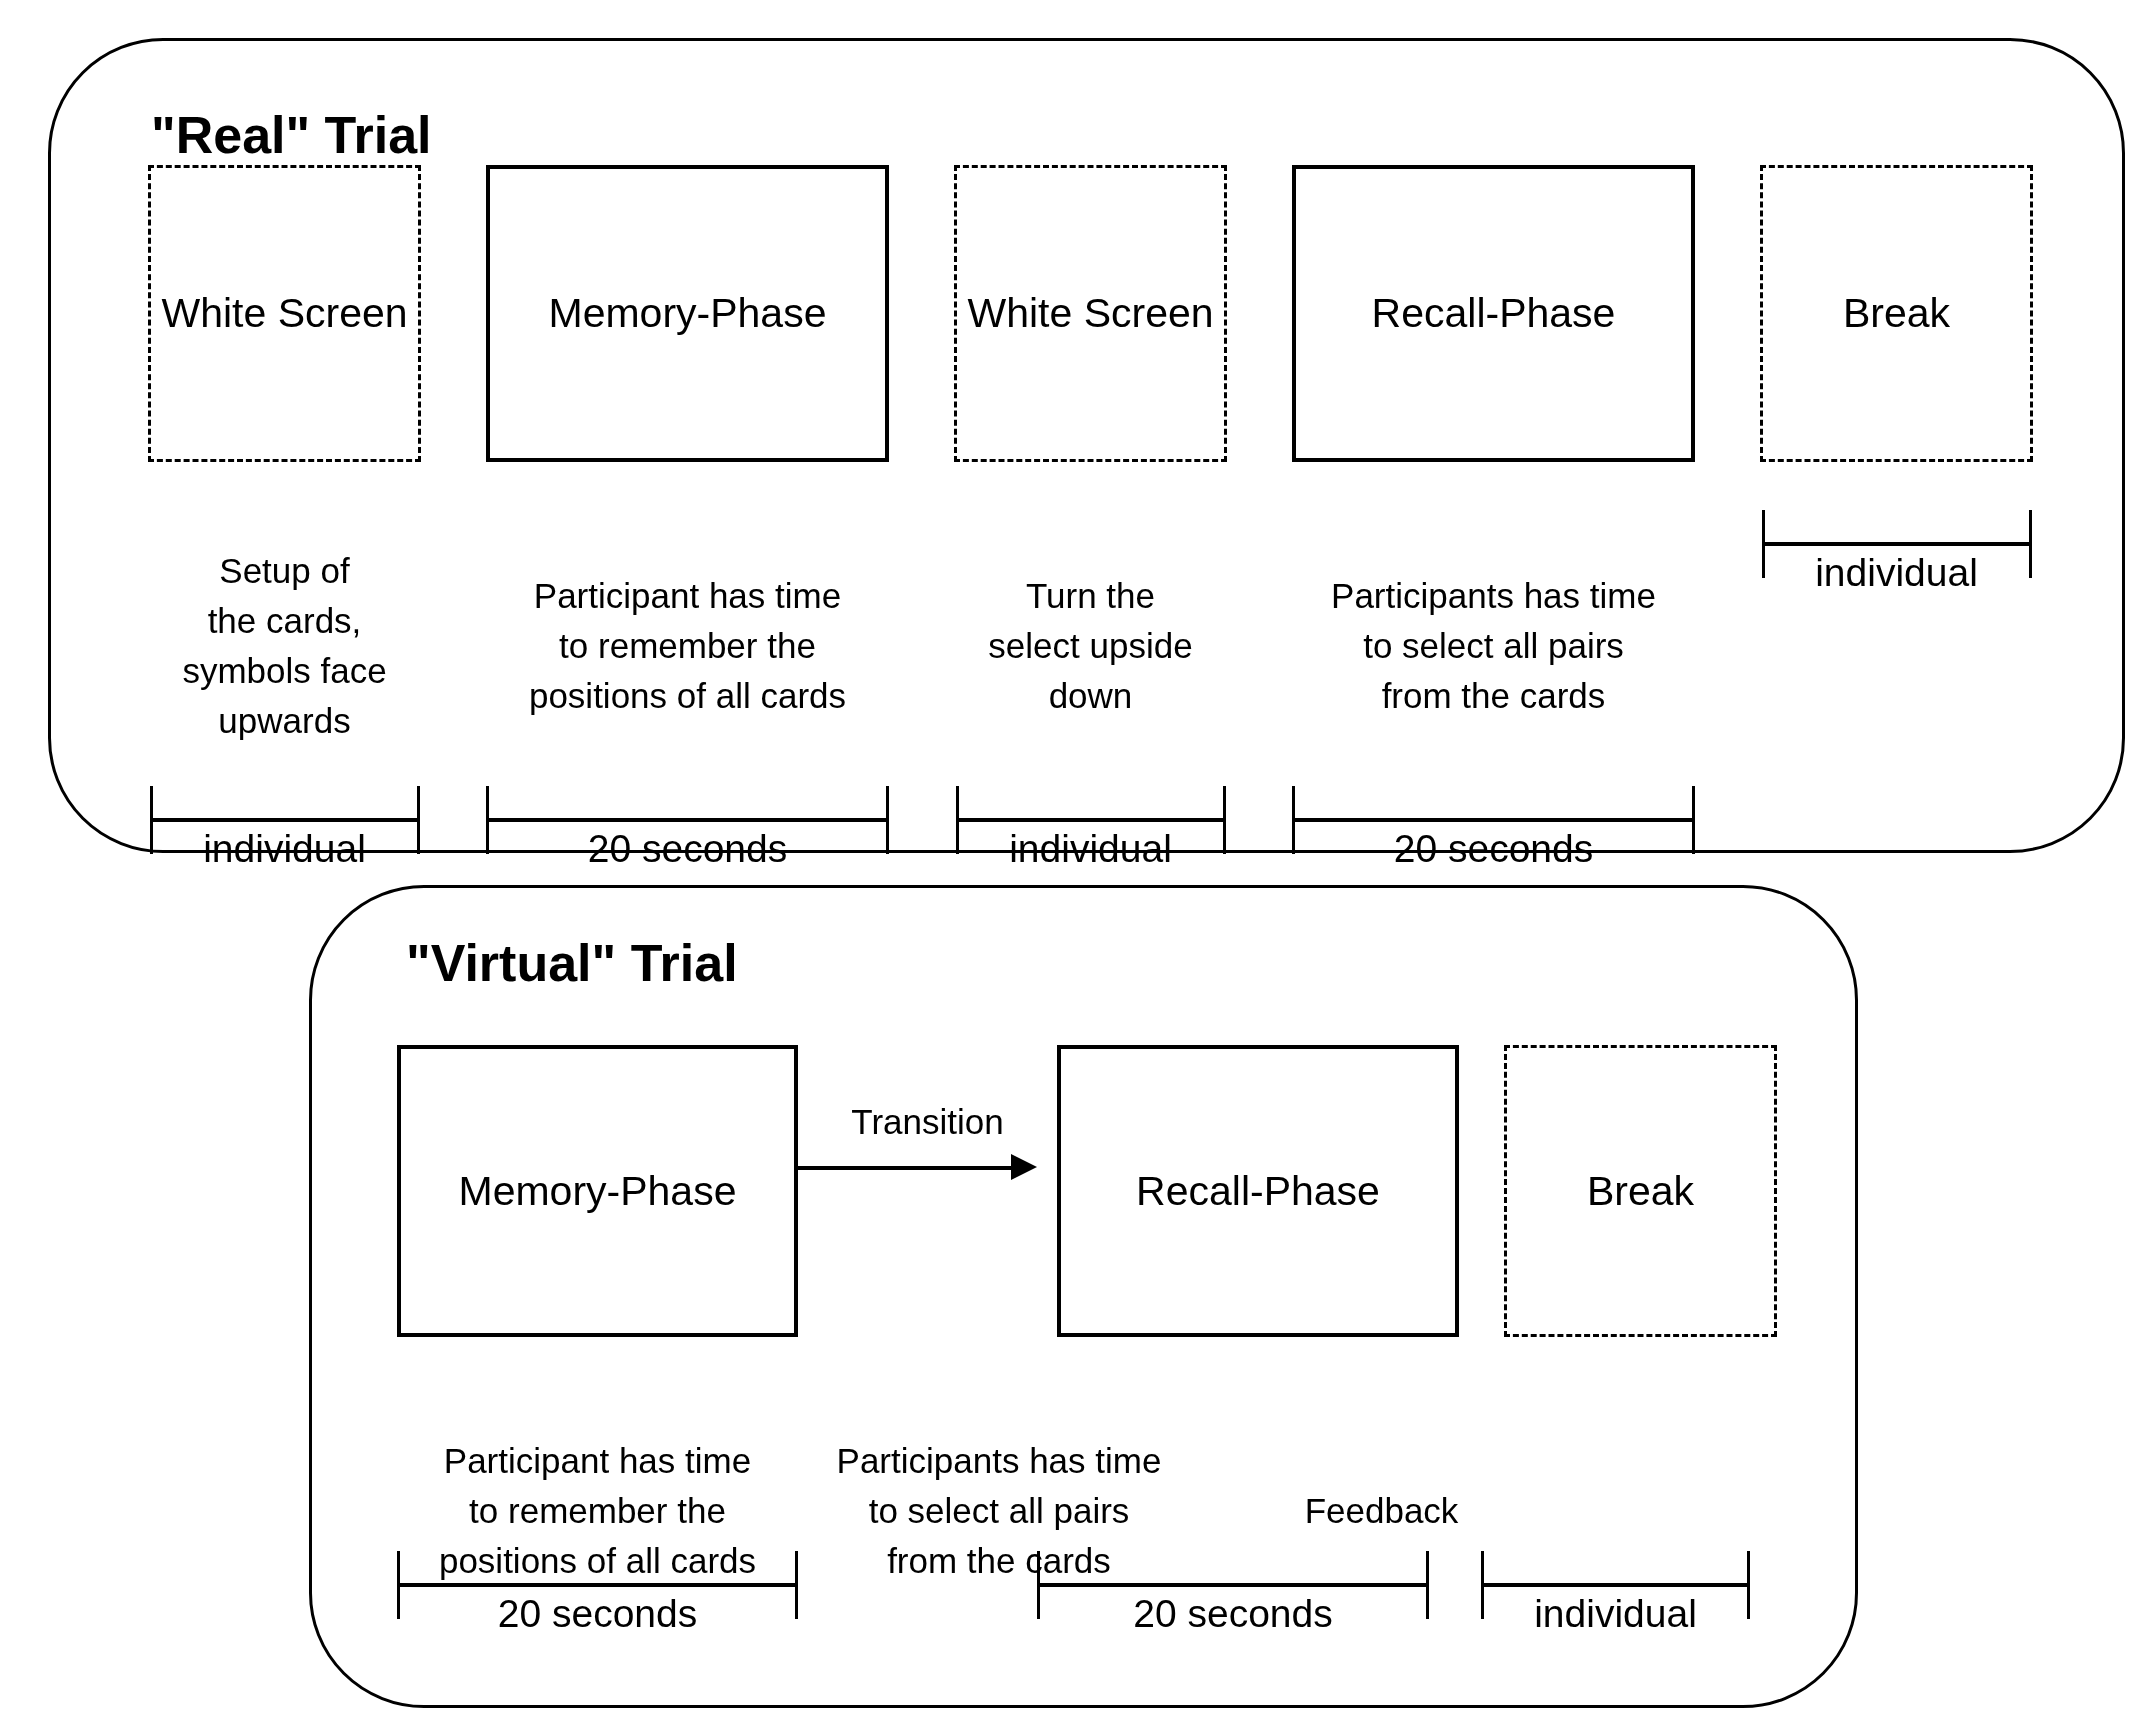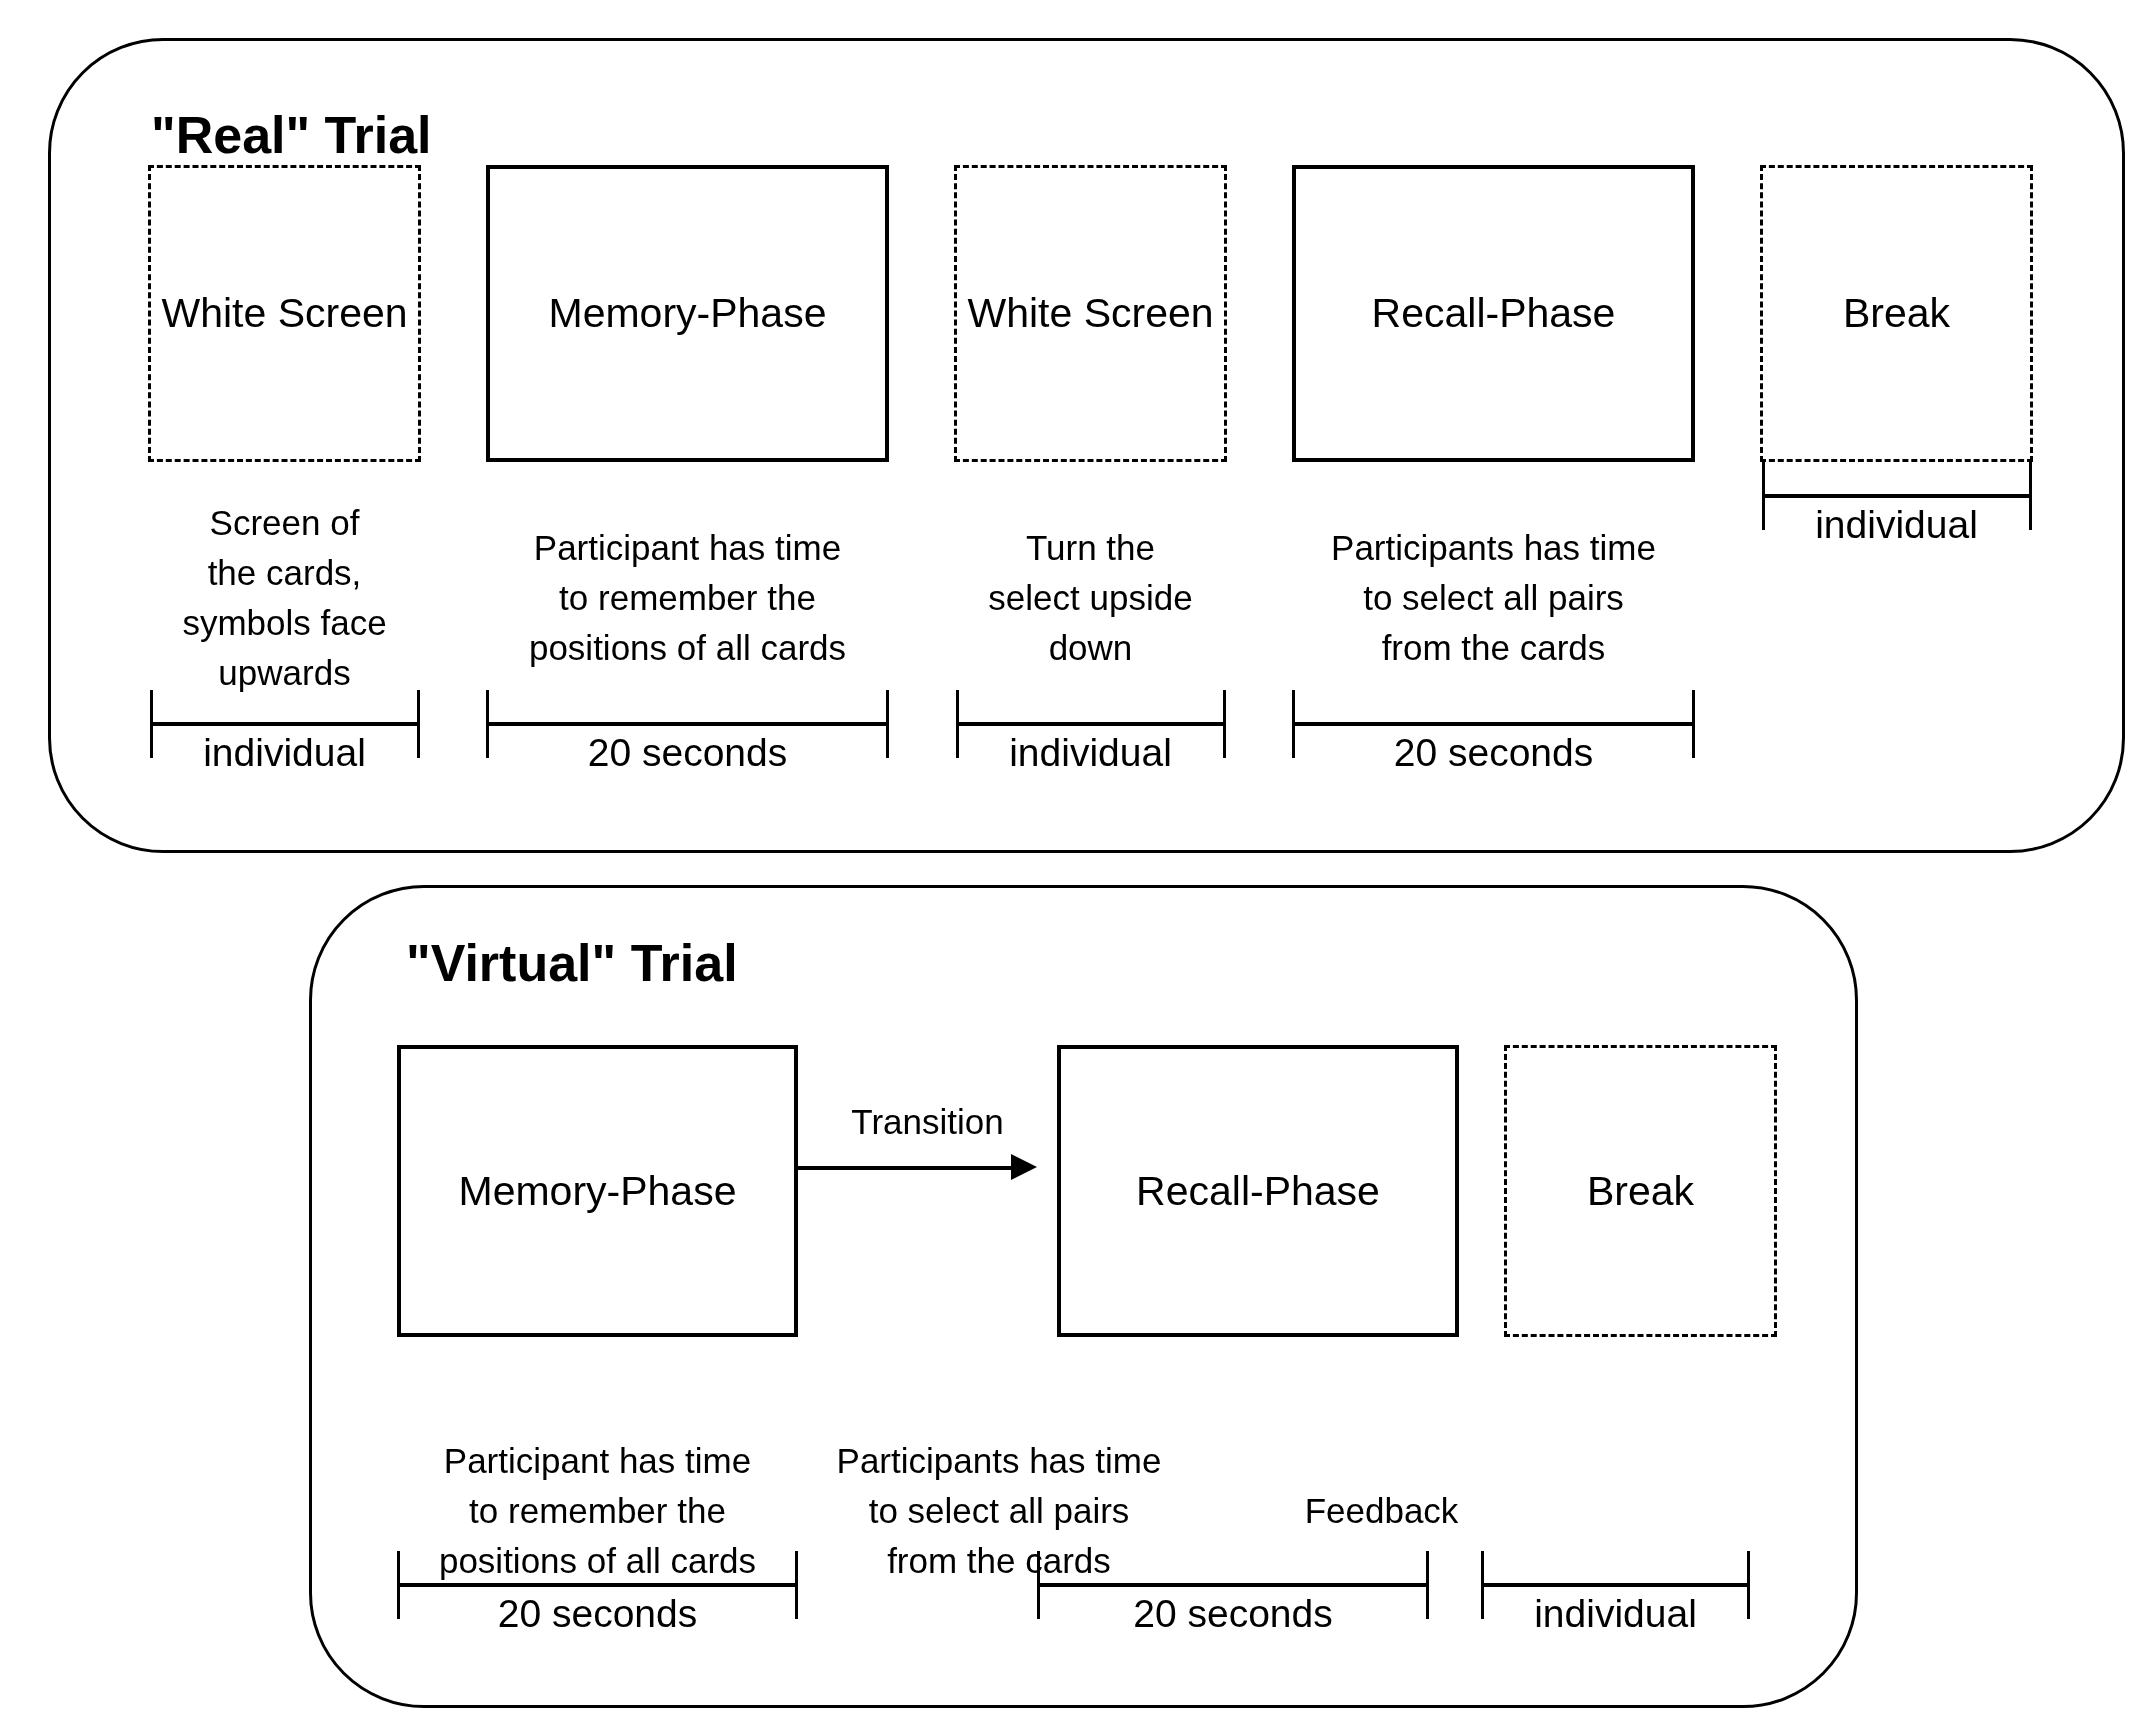--- a/index.html
+++ b/index.html
@@ -14,21 +14,21 @@
   #real-panel{left:48px;top:38px;width:2077px;height:815px;}
   #virtual-panel{left:309px;top:885px;width:1549px;height:823px;}
   .panel-title{
     position:absolute;font-size:52px;font-weight:bold;white-space:pre;
   }
   #real-panel .panel-title{left:100px;top:64px;}
   #virtual-panel .panel-title{left:94px;top:45px;}
 
   
   .cols{position:absolute;left:32px;top:124px;display:flex;}
-  .col{width:403px;display:flex;flex-direction:column;align-items:center;flex-shrink:0;}
+  .col{width:403px;display:flex;flex-direction:column;align-items:center;flex-shrink:0;gap:48px;}
 
   .phase-box{
     height:297px;box-sizing:border-box;background:#fff;flex-shrink:0;
     display:flex;align-items:center;justify-content:center;
     font-size:41px;white-space:pre;text-align:center;
   }
   .phase-box.dashed{width:273px;border:3.4px dashed #000;}
   .phase-box.solid{width:403px;border:4.1px solid #000;}
 
   .caption{
@@ -84,21 +84,21 @@
 </head>
 <body>
 
 <div class="panel" id="real-panel">
   <div class="panel-title">"Real" Trial</div>
 
   <div class="cols">
 
     <div class="col">
       <div class="phase-box dashed">White Screen</div>
-      <div class="caption">Screen of
+      <div class="caption">Setup of
 the cards,
 symbols face
 upwards</div>
       <div class="bracket narrow">
         <div class="bar"></div>
         <div class="dur">individual</div>
       </div>
     </div>
 
     <div class="col">

